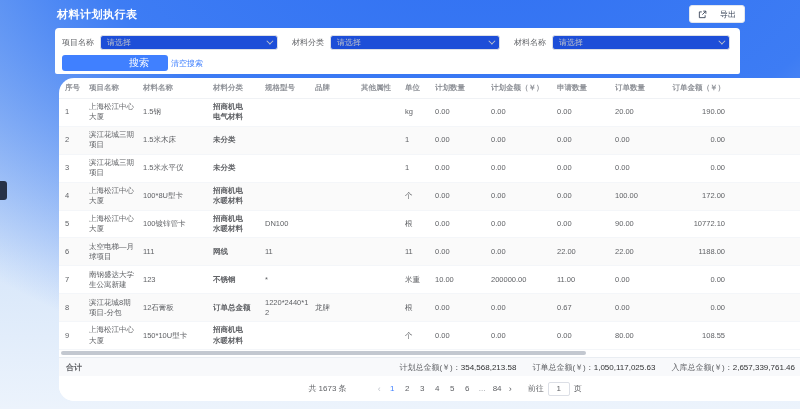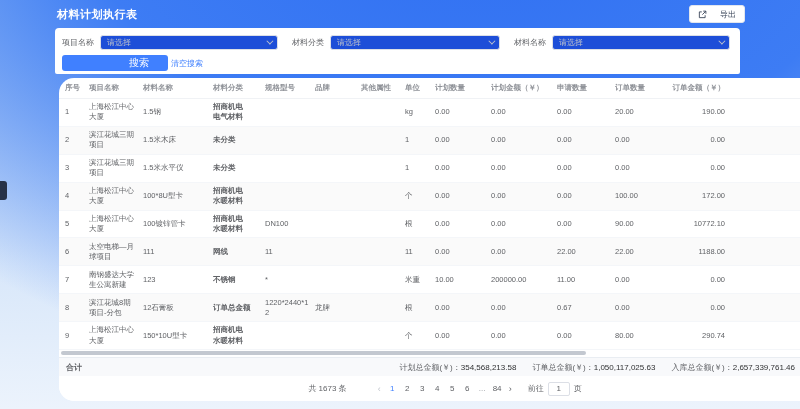--- a/index.html
+++ b/index.html
@@ -267,21 +267,21 @@
         <div class="cell col3">招商机电
 水暖材料</div>
         <div class="cell col4"></div>
         <div class="cell col5"></div>
         <div class="cell col6"></div>
         <div class="cell col7">个</div>
         <div class="cell col8">0.00</div>
         <div class="cell col9">0.00</div>
         <div class="cell col10">0.00</div>
         <div class="cell col11">80.00</div>
-        <div class="cell col12">290.74</div>
+        <div class="cell col12">108.55</div>
       </div>
     </div>
   <div class="hscroll-zone">
     <div class="hscroll"></div>
   </div>
   <div class="summary">
     <span class="sum-label">合计</span>
     <div class="totals">
         <span class="total"><span class="tlabel">计划总金额(￥)：</span><span class="tvalue">354,568,213.58</span></span>
         <span class="total"><span class="tlabel">订单总金额(￥)：</span><span class="tvalue">1,050,117,025.63</span></span>

